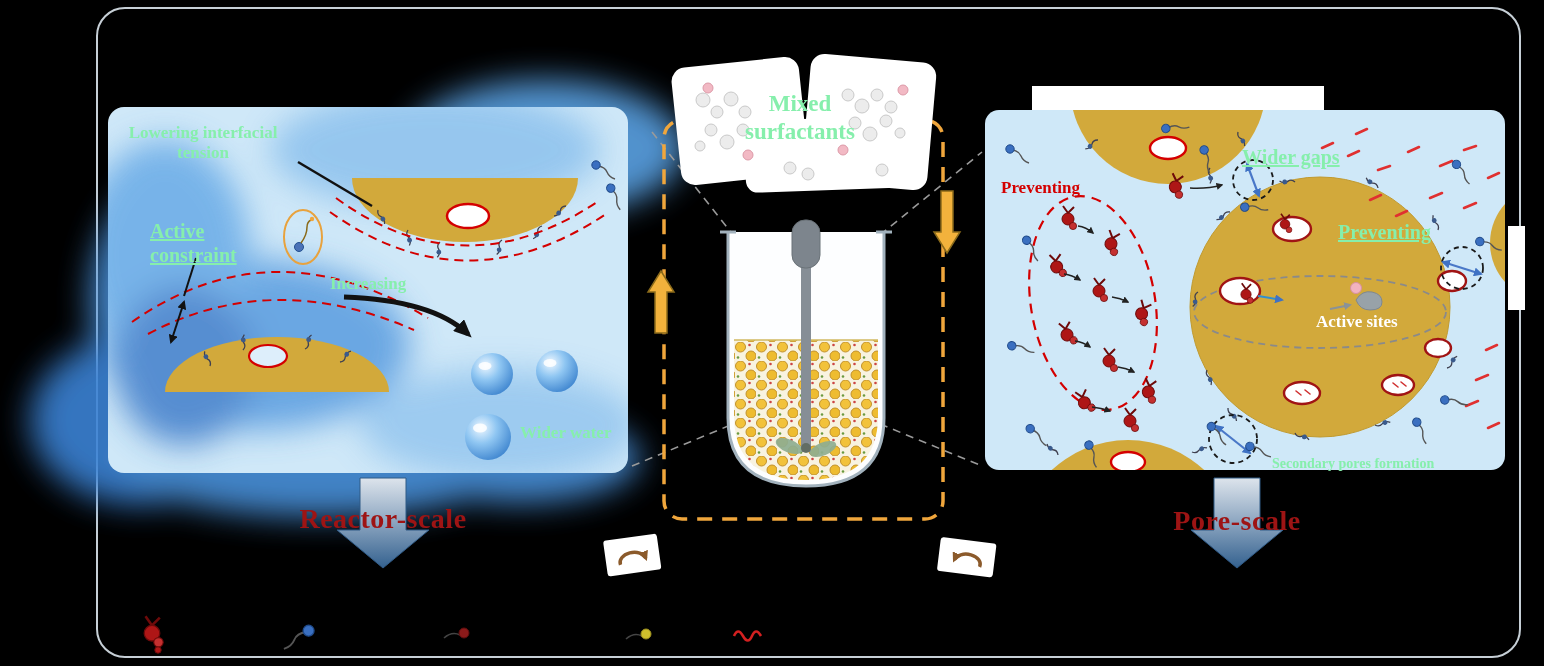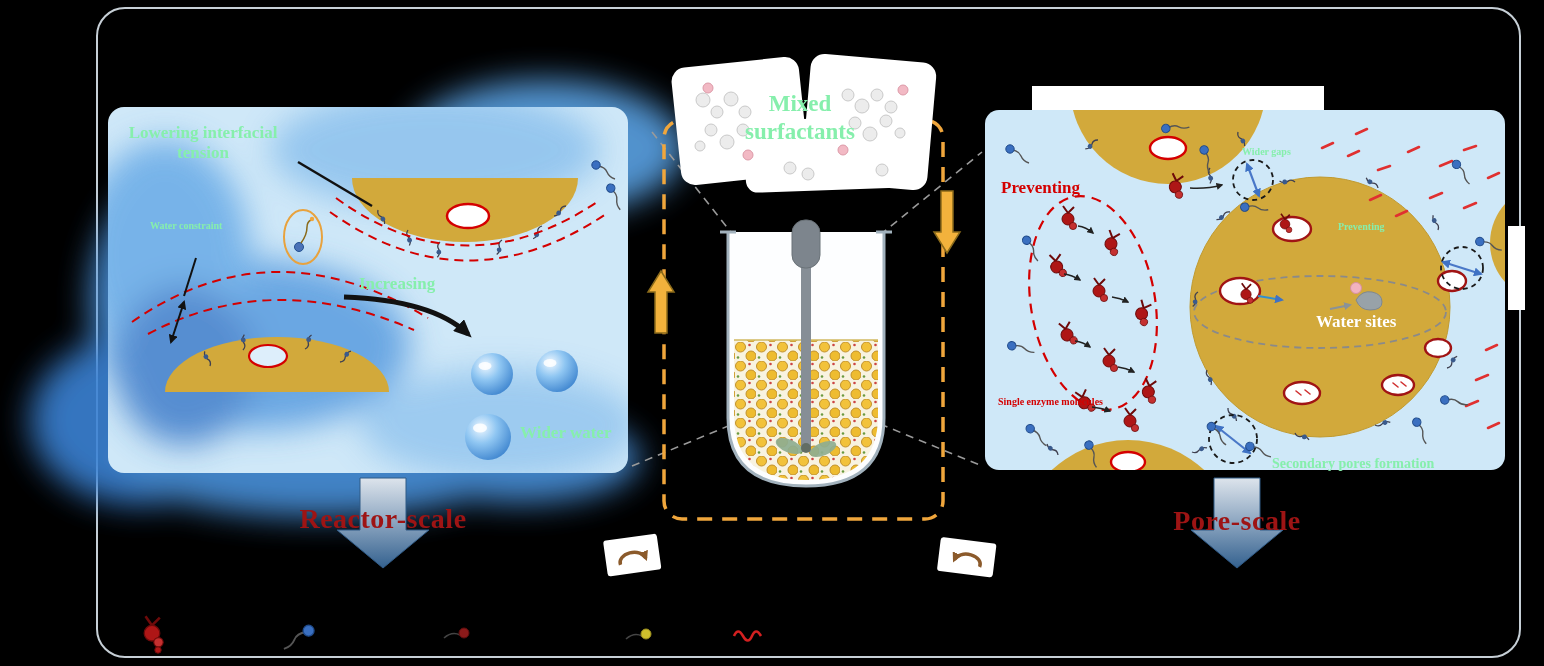--- a/index.html
+++ b/index.html
@@ -2,21 +2,21 @@
 <html style="--panel-blue: #cfe8f8; --gold: #d2a93b; --red: #d40000; --dark-red-title: #9e1414; --orange-dash: #f0a63c; --steel-arrow: #4679ab;"><head>
 <meta charset="utf-8">
 <style>
   html,body{margin:0;padding:0;background:#000;}
   #canvas{position:relative;width:1544px;height:666px;background:#000;overflow:hidden;
           font-family:"Liberation Serif","DejaVu Serif",serif;}
   #canvas > svg{position:absolute;left:0;top:0;}
   #labels{position:absolute;left:0;top:0;width:1544px;height:666px;pointer-events:none;}
   .txt{position:absolute;color:#86efac;font-weight:bold;line-height:1.18;}
   .t17{font-size:17px;}
-  .t16{font-size:10px;}
+  .t16{font-size:20px;text-decoration:underline;}
   .t15{font-size:14px;}
   .title{font-size:23px;line-height:1.2;}
   .scale{font-size:28px;color:var(--dark-red-title,#9e1414);letter-spacing:.5px;}
   .red{color:var(--red,#d40000);}
   .white{color:#fff;}
   .center{text-align:center;}
   .nowrap{white-space:nowrap;}
 </style>
 </head>
 <body>
@@ -365,26 +365,25 @@
         <path d="M 626 639 q 8 -7 16 -3" stroke="#444" stroke-width="1.6" fill="none"></path>
         <circle cx="646" cy="634" r="5" fill="#cfc02c" stroke="#9a8d1e"></circle>
       </g>
       <path d="M 734 636 q 4 -9 9 0 t 9 0 t 9 0" fill="none" stroke="#d42020" stroke-width="2.6"></path>
     </g>
   </g>
 </svg>
 
 <div id="labels">
   <div class="txt t17" style="left:128px;top:123px;width:150px;text-align:center;">Lowering interfacial tension</div>
-  <div class="txt t16" style="left:150px;top:220px;width:85px;">Water constraint</div>
-  <div class="txt t17 nowrap" style="left:330px;top:274px;margin-left:29px;">Increasing</div>
+  <div class="txt t16" style="left:150px;top:220px;width:85px;">Active constraint</div>
+  <div class="txt t17 nowrap" style="left:330px;top:274px;">Increasing</div>
   <div class="txt t17 nowrap" style="left:520px;top:423px;">Wider water</div>
   <div class="txt title center" style="left:733px;top:90px;width:134px;">Mixed surfactants</div>
   <div class="txt t17 red nowrap" style="left:1001px;top:178px;">Preventing</div>
   <div class="txt t16 nowrap" style="left:1242px;top:146px;">Wider gaps</div>
   <div class="txt t16 nowrap" style="left:1338px;top:221px;">Preventing</div>
-  <div class="txt t17 white nowrap" style="left:1316px;top:312px;">Water sites</div>
-  <div class="txt t16 red" style="left:998px;top:396px;width:125px;">Single enzyme molecules</div>
+  <div class="txt t17 white nowrap" style="left:1316px;top:312px;">Active sites</div>
   <div class="txt t15 nowrap" style="left:1272px;top:456px;">Secondary pores formation</div>
   <div class="txt scale center" style="left:258px;top:502px;width:250px;">Reactor-scale</div>
   <div class="txt scale center" style="left:1112px;top:504px;width:250px;">Pore-scale</div>
 </div>
 </div>
 
 </body></html>

